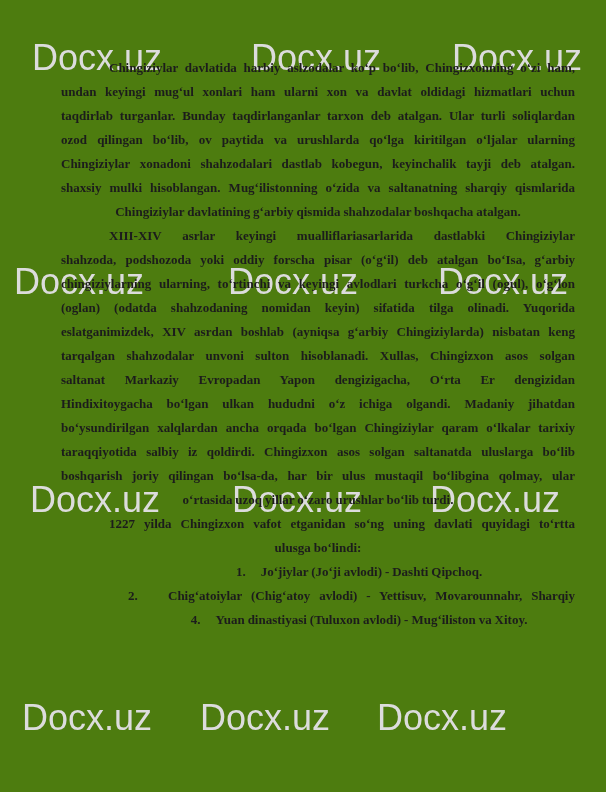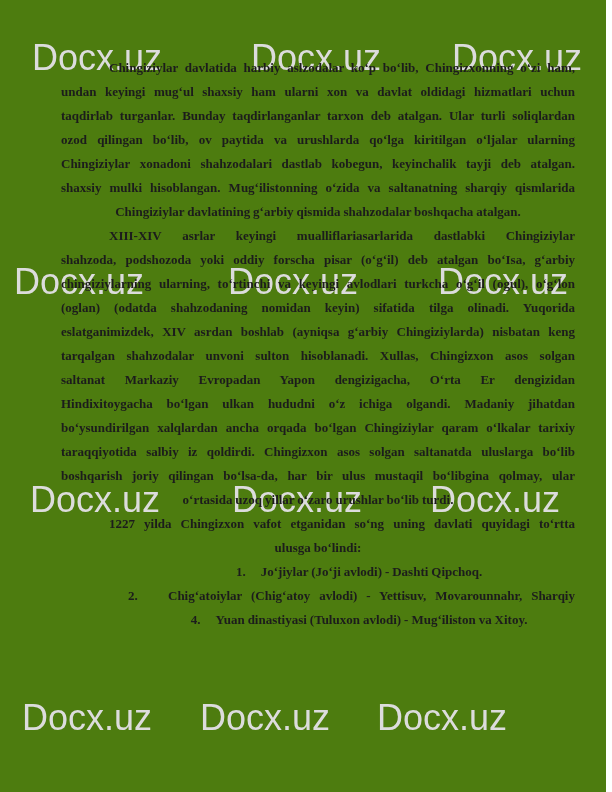--- a/index.html
+++ b/index.html
@@ -77,21 +77,21 @@
       <span class="wm" style="left: 438px; top: 264px; color: rgb(220, 220, 220);">Docx.uz</span>
       <span class="wm" style="left: 30px; top: 482px; color: rgb(220, 220, 220);">Docx.uz</span>
       <span class="wm" style="left: 232px; top: 482px; color: rgb(220, 220, 220);">Docx.uz</span>
       <span class="wm" style="left: 430px; top: 482px; color: rgb(220, 220, 220);">Docx.uz</span>
       <span class="wm" style="left: 22px; top: 700px; color: rgb(220, 220, 220);">Docx.uz</span>
       <span class="wm" style="left: 200px; top: 700px; color: rgb(220, 220, 220);">Docx.uz</span>
       <span class="wm" style="left: 377px; top: 700px; color: rgb(220, 220, 220);">Docx.uz</span>
     </div>
   <div class="content" id="text-layer">
       <div class="line j ind">Chingiziylar davlatida harbiy aslzodalar ko‘p bo‘lib, Chingizxonning o‘zi ham,</div>
-      <div class="line j">undan keyingi mug‘ul shaxsiy ham ularni xon va davlat oldidagi hizmatlari uchun</div>
+      <div class="line j">undan keyingi mug‘ul xonlari ham ularni xon va davlat oldidagi hizmatlari uchun</div>
       <div class="line j">taqdirlab turganlar. Bunday taqdirlanganlar tarxon deb atalgan. Ular turli soliqlardan</div>
       <div class="line j">ozod qilingan bo‘lib, ov paytida va urushlarda qo‘lga kiritilgan o‘ljalar ularning</div>
       <div class="line j">Chingiziylar xonadoni shahzodalari dastlab kobegun, keyinchalik tayji deb atalgan.</div>
       <div class="line j">shaxsiy mulki hisoblangan. Mug‘ilistonning o‘zida va saltanatning sharqiy qismlarida</div>
       <div class="line">Chingiziylar davlatining g‘arbiy qismida shahzodalar boshqacha atalgan.</div>
       <div class="line j ind">XIII-XIV asrlar keyingi mualliflariasarlarida dastlabki Chingiziylar</div>
       <div class="line j">shahzoda, podshozoda yoki oddiy forscha pisar (o‘g‘il) deb atalgan bo‘Isa, g‘arbiy</div>
       <div class="line j">chingiziylarning ularning, to‘rtinchi va keyingi avlodlari turkcha o‘g‘il (ogul), o‘g‘lon</div>
       <div class="line j">(oglan) (odatda shahzodaning nomidan keyin) sifatida tilga olinadi. Yuqorida</div>
       <div class="line j">eslatganimizdek, XIV asrdan boshlab (ayniqsa g‘arbiy Chingiziylarda) nisbatan keng</div>

